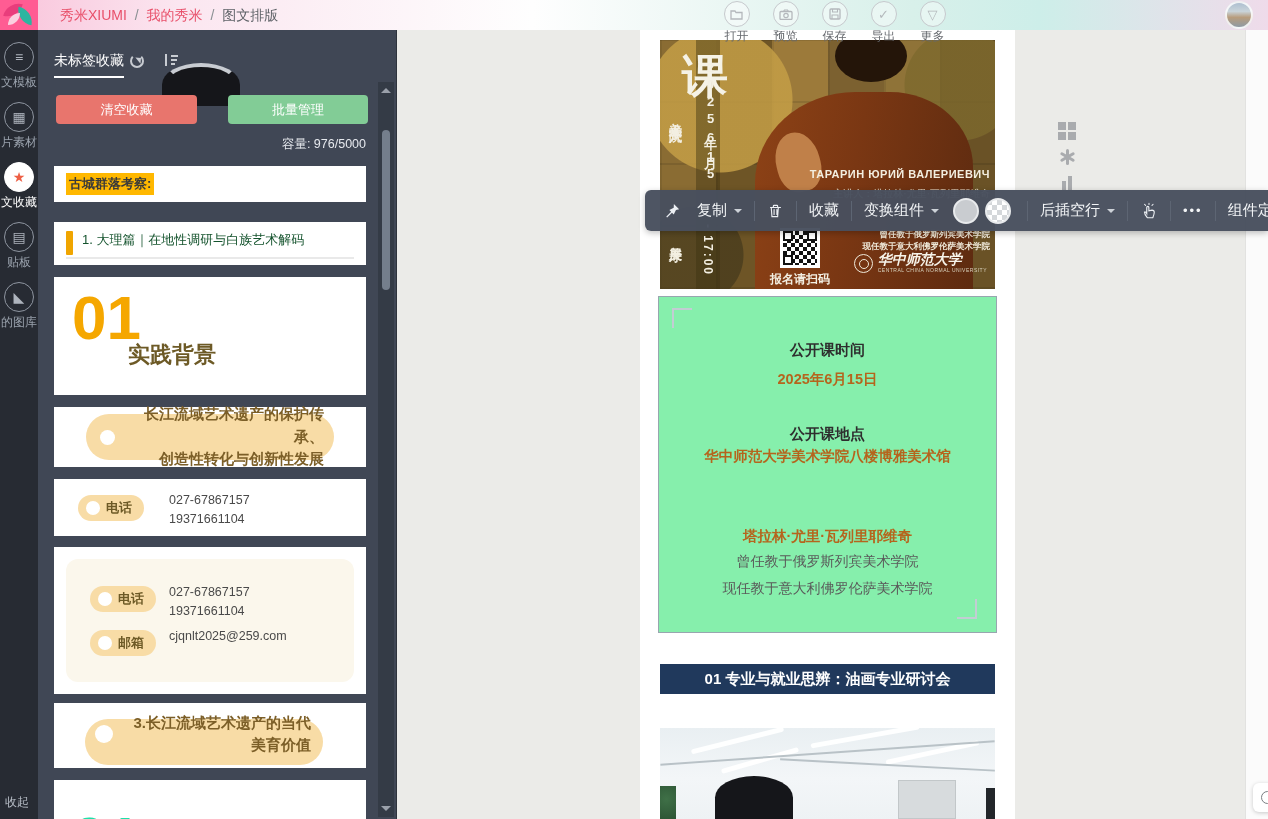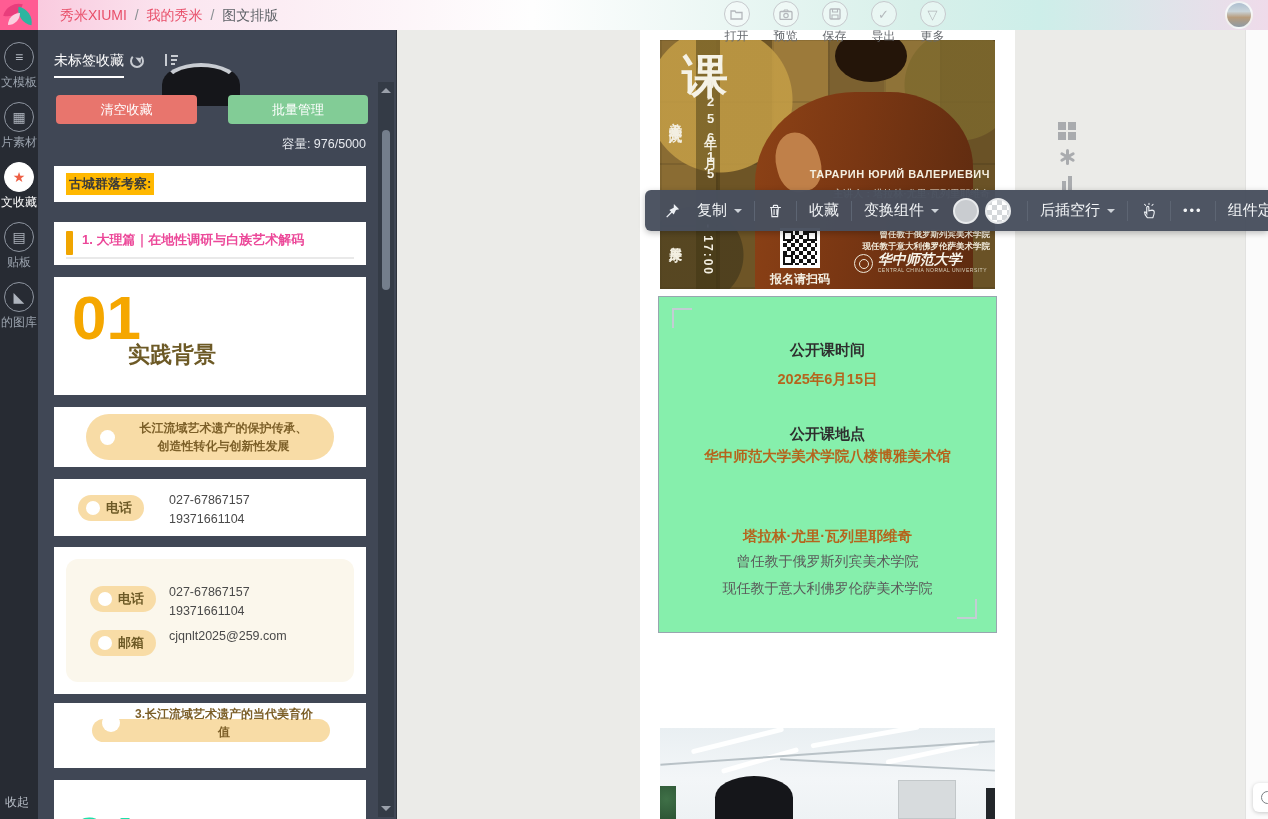--- a/index.html
+++ b/index.html
@@ -48,27 +48,27 @@
   .icn-sort .b1 { top:1px; width:7px; } .icn-sort .b2 { top:5px; width:6px; } .icn-sort .b3 { top:9px; width:4px; }
   .btn { position:absolute; top:65px; height:29px; border-radius:4px; color:#fff; font-size:13px; text-align:center; line-height:29px; cursor:pointer; }
   .btn-clear { left:18px; width:141px; background:#e8756d; }
   .btn-batch { left:190px; width:140px; background:#82cc96; }
   .capacity { position:absolute; right:30px; top:106px; font-size:12.5px; color:#e6e9ee; }
 
   .card { position:absolute; left:16px; width:312px; background:#ffffff; cursor:pointer; }
   .hl { display:inline-block; background:#ffb800; color:#3a3a3a; font-weight:bold; font-size:13px; padding:2px 3px; }
   .c2row { position:relative; margin:8px 12px 0; padding-left:16px; border-bottom:2px solid #e9e9e9; padding-bottom:8px; }
   .c2bar { position:absolute; left:0; top:1px; width:7px; height:24px; background:#f0a500; border-radius:1px; }
-  .c2txt { font-size:13px; font-weight:bold; color:#ec4899; }
+  .c2txt { font-size:13px; font-weight:normal; color:#14532d; }
   .bignum { font-size:62px; font-weight:800; color:#f5a700; line-height:1; }
   .bigtitle { font-size:22px; font-weight:bold; color:#6d5a26; }
   .bignum.teal { color:#1de0a8; }
   .pill { background:#f8dca6; border-radius:24px; display:flex; align-items:center; }
   .dot { background:#fff; border-radius:50%; flex:0 0 auto; }
-  .pill-txt { font-weight:bold; color:#7c5f28; font-size:12px; text-align:center; line-height:1.5; }
+  .pill-txt { font-weight:bold; color:#7c5f28; font-size:15px; text-align:right; line-height:1.5; }
   .minipill { background:#f8dca6; border-radius:14px; display:flex; align-items:center; padding:0 12px 0 8px; height:26px; }
   .minipill .dot { width:14px; height:14px; margin-right:6px; }
   .minipill .t { font-size:13px; font-weight:bold; color:#6d5a26; }
   .numcol { font-size:12.5px; color:#4a4a4a; line-height:1.5; }
   .innerbox { position:absolute; left:12px; top:12px; width:288px; height:123px; background:#fbf7ec; border-radius:12px; }
 
   .pscroll { position:absolute; right:2px; top:52px; width:16px; height:735px; background:#343b46; }
   .pthumb { position:absolute; left:4px; top:48px; width:8px; height:160px; background:#747e8c; border-radius:4px; }
   .arr { position:absolute; left:3px; width:0; height:0; border:5px solid transparent; }
   .arr.up { top:6px; border-bottom-color:#9aa0aa; border-top-width:0; }
@@ -304,21 +304,21 @@
           <i class="dot"></i>
           <span class="t">邮箱</span>
         </div>
         <div class="numcol" style="position:absolute;left:103px;top:68px;">
           <div>cjqnlt2025@259.com</div>
         </div>
       </div>
     </div>
 
     <div class="card" style="top:673px;height:65px;">
-      <div class="pill" style="position:absolute;left:38px;top:16px;width:238px;height:23px;padding:0 12px 16px 10px;">
+      <div class="pill" style="position:absolute;left:31px;top:16px;width:238px;height:46px;padding:0 12px 16px 10px;">
         <i class="dot" style="width:18px;height:18px;margin-right:10px;"></i>
         <span class="pill-txt" style="flex:1;">3.长江流域艺术遗产的当代美育价值</span>
       </div>
     </div>
 
     <div class="card" style="top:750px;height:39px;overflow:hidden;">
       <div class="bignum teal" style="position:absolute;left:18px;top:28px;">01</div>
     </div>
 
     <div class="pscroll">
@@ -368,20 +368,21 @@
       <i class="corner br"></i>
       <div class="sline sh" style="top:44px;">公开课时间</div>
       <div class="sline so" style="top:73px;">2025年6月15日</div>
       <div class="sline sh" style="top:128px;">公开课地点</div>
       <div class="sline so" style="top:150px;">华中师范大学美术学院八楼博雅美术馆</div>
       <div class="sline so" style="top:230px;">塔拉林·尤里·瓦列里耶维奇</div>
       <div class="sline sg" style="top:256px;">曾任教于俄罗斯列宾美术学院</div>
       <div class="sline sg" style="top:283px;">现任教于意大利佛罗伦萨美术学院</div>
     </div>
 
+    <div class="banner">01 专业与就业思辨：油画专业研讨会</div>
 
     <div class="photo">
       <i class="streak" style="left:30px;top:10px;width:95px;transform:rotate(-14deg);"></i>
       <i class="streak" style="left:150px;top:6px;width:110px;transform:rotate(-10deg);"></i>
       <i class="streak" style="left:225px;top:22px;width:95px;transform:rotate(-12deg);"></i>
       <i class="streak" style="left:60px;top:30px;width:80px;transform:rotate(-16deg);"></i>
       <i class="truss" style="left:0;top:24px;width:335px;transform:rotate(-4deg);"></i>
       <i class="truss" style="left:120px;top:36px;width:215px;transform:rotate(3deg);"></i>
       <div class="door"></div>
       <div class="plant"></div>

